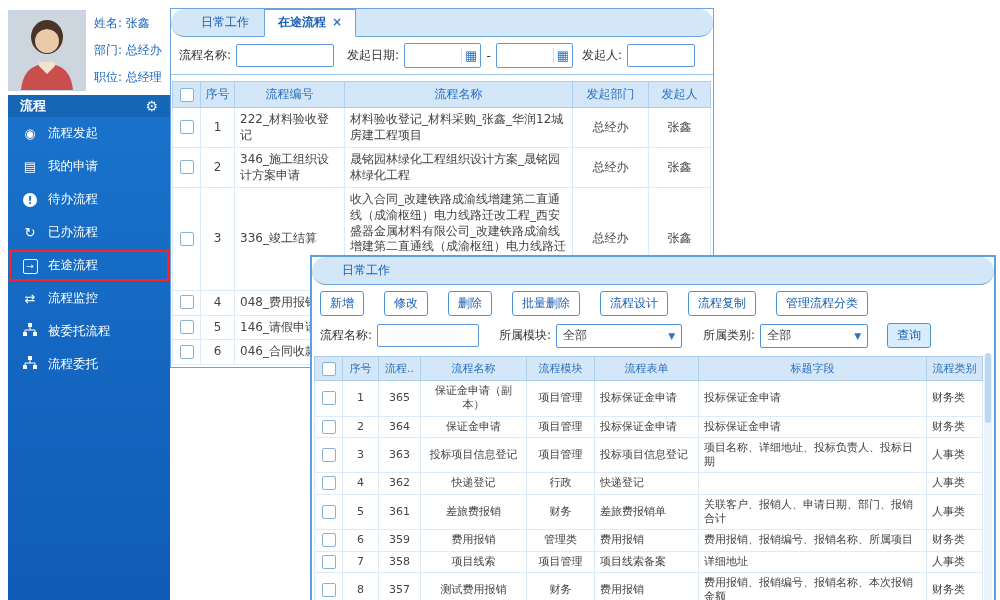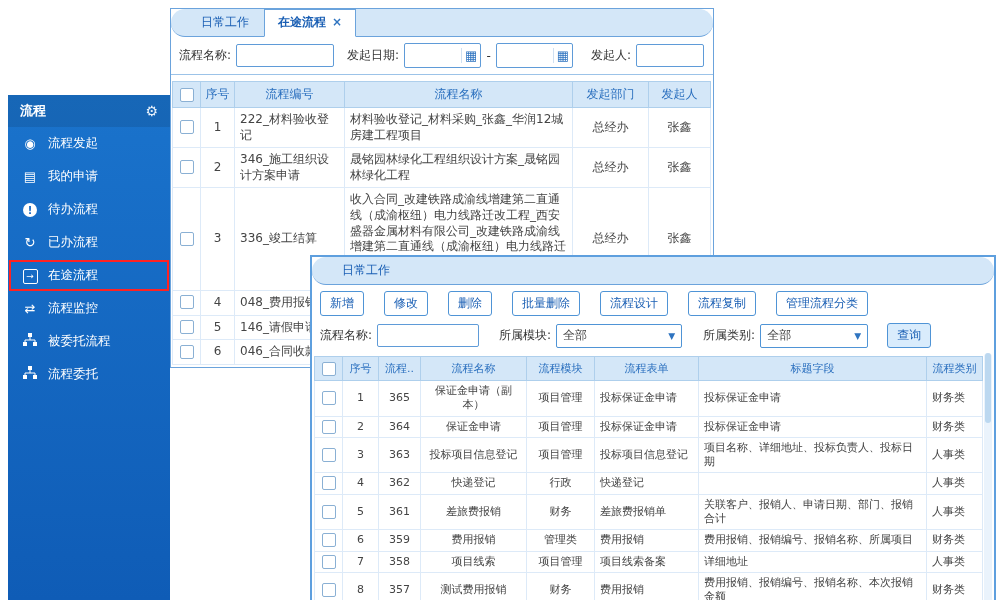--- a/index.html
+++ b/index.html
@@ -9,21 +9,21 @@
 
   
   .profile{position:absolute;left:8px;top:6px;width:162px;height:89px;background:#fff;
            display:flex;align-items:center;gap:8px;}
   .photo{width:76px;height:79px;border:1px solid #c9d5e2;overflow:hidden;background:#cdd6de;flex:0 0 76px;}
   .pinfo{display:flex;flex-direction:column;gap:10px;color:#1a66c0;font-size:12px;white-space:nowrap;}
 
   
   .sidebar{position:absolute;left:8px;top:95px;width:162px;height:505px;
            background:linear-gradient(180deg,#1a73cc,#0f5cb6);color:#fff;}
-  .sb-header{height:32px;display:flex;align-items:center;justify-content:space-between;
+  .sb-header{height:22px;display:flex;align-items:center;justify-content:space-between;
              padding:0 12px;font-size:13px;font-weight:bold;background:rgba(0,0,0,0.10);}
   .gear{cursor:pointer;font-size:14px;color:#eaf3fc;}
   .menu-item{height:33px;display:flex;align-items:center;gap:10px;padding-left:14px;
              font-size:12.5px;cursor:pointer;}
   .menu-item.active{outline:2px solid #ff2222;outline-offset:-3px;}
   .mi-icon{width:16px;flex:0 0 16px;text-align:center;font-size:13px;color:#fff;}
   .icon-circle{display:inline-flex;width:14px;height:14px;border-radius:50%;background:#fff;
                color:#1266c4;font-weight:bold;font-size:10px;align-items:center;justify-content:center;}
   .icon-box{display:inline-flex;width:13px;height:13px;border:1.5px solid #fff;border-radius:2px;
             color:#fff;font-size:9px;align-items:center;justify-content:center;}
@@ -73,20 +73,37 @@
   .tbl.small{font-size:11px;}
   .tbl.small td{padding:3px 5px;}
   .vscroll{position:absolute;right:2px;top:96px;bottom:4px;width:8px;background:#eaf3fc;border-radius:4px;}
   .vscroll .thumb{position:absolute;top:0;left:1px;width:6px;height:70px;background:#bcd8f0;border-radius:3px;}
 </style>
 </head>
 <body>
 
 <div class="screen">
 
+  <div class="profile">
+    <div class="photo">
+      <svg width="76" height="79" viewBox="0 0 76 79">
+        <rect width="76" height="79" fill="#cdd6de"></rect>
+        <ellipse cx="38" cy="26" rx="16" ry="17" fill="#4a3428"></ellipse>
+        <circle cx="38" cy="30" r="12" fill="#eac9a8"></circle>
+        <path d="M24 24 q14 -12 28 0 l0 -6 q-14 -12 -28 0 z" fill="#4a3428"></path>
+        <path d="M12 79 c2 -20 13 -26 26 -26 s24 6 26 26 z" fill="#c94f4f"></path>
+        <path d="M30 55 l8 8 8 -8 0 -4 -16 0 z" fill="#f3e2d0"></path>
+      </svg>
+    </div>
+    <div class="pinfo">
+      <div>姓名: 张鑫</div>
+      <div>部门: 总经办</div>
+      <div>职位: 总经理</div>
+    </div>
+  </div>
 
   <div class="sidebar">
     <div class="sb-header">
       <span>流程</span>
       <span class="gear">⚙</span>
     </div>
     <div class="menu-item">
       <span class="mi-icon">◉</span>
       <span>流程发起</span>
     </div>
@@ -149,21 +166,21 @@
       <span style="margin-left:8px">发起日期:</span>
       <span class="datebox">
         <input style="">
           <span class="cal">▦</span>
       </span>
       <span>-</span>
       <span class="datebox">
         <input style="">
           <span class="cal">▦</span>
       </span>
-      <span style="margin-left:13px">发起人:</span>
+      <span style="margin-left:4px">发起人:</span>
       <input style="width: 58px;">
     </div>
     <div class="tablewrap">
       <table class="tbl" style="width:538px">
         <colgroup>
             <col style="width:28px">
             <col style="width:34px">
             <col style="width:110px">
             <col style="width:228px">
             <col style="width:76px">

